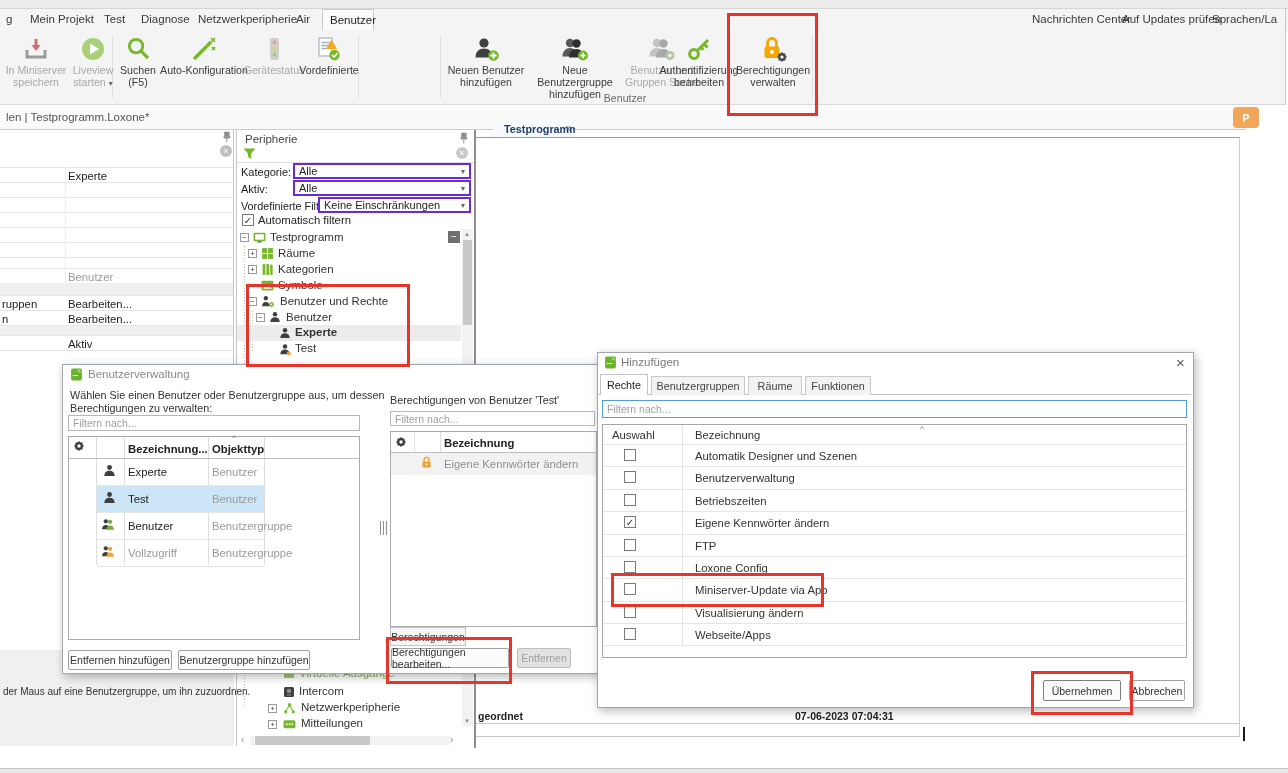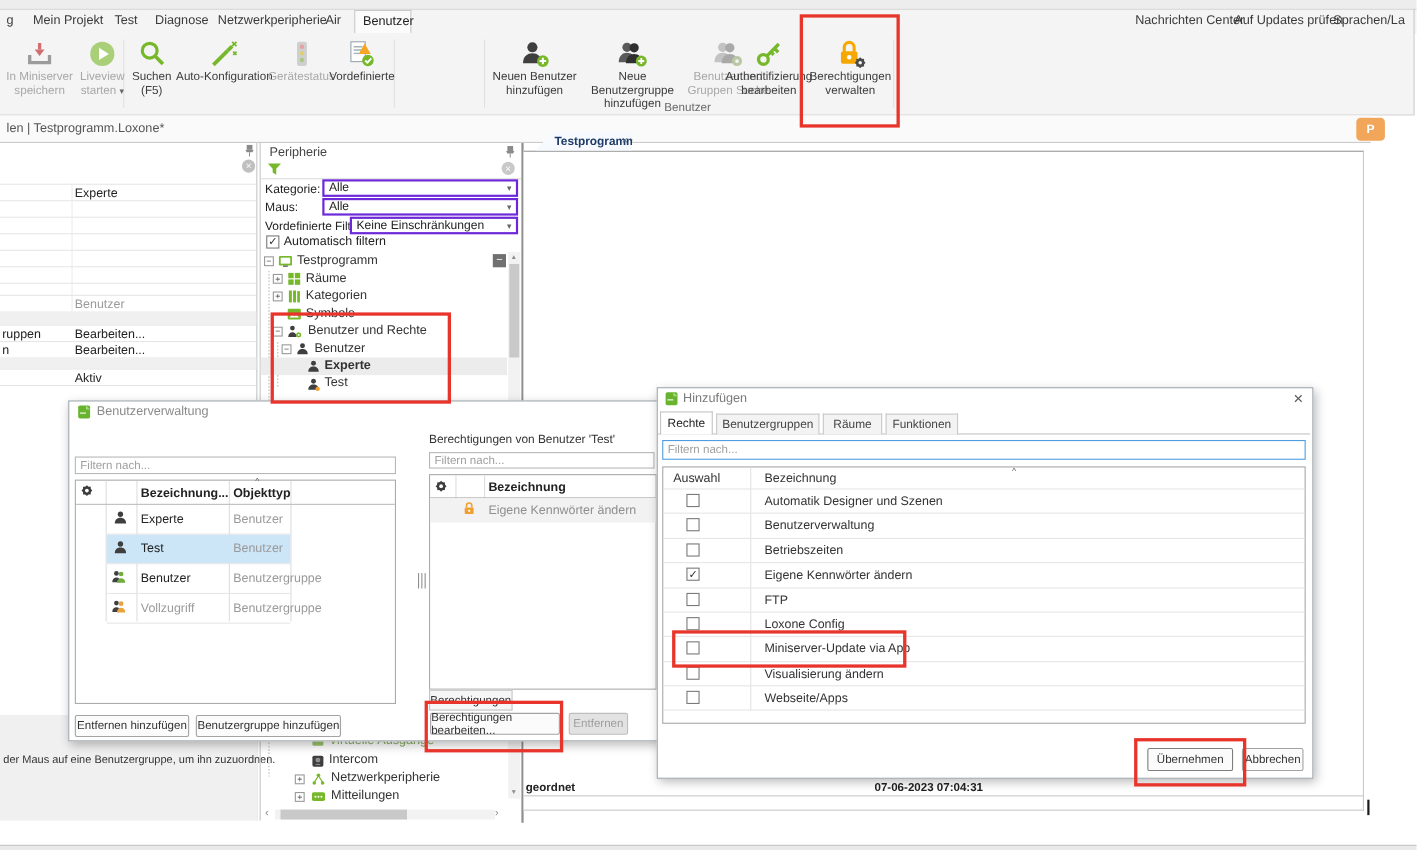--- a/index.html
+++ b/index.html
@@ -250,21 +250,21 @@
       </svg>
   </div>
   <div class="abs" style="left:456px;top:147px;width:12px;height:12px;border-radius:50%;background:#c9c9c9;color:#fff;font-size:9px;line-height:12px;text-align:center">×</div>
   <div class="abs" style="left:237px;top:162px;width:237px;height:1px;background:#dcdcdc"></div>
 
   <span class="abs nw" style="left:241px;top:166px;font-size:11px;color:#222">Kategorie:</span>
   <div class="combo" style="left:293px;top:163px;width:178px;height:16px">
     <span>Alle</span>
     <span class="caret">▾</span>
   </div>
-  <span class="abs nw" style="left:241px;top:183px;font-size:11px;color:#222">Maus:</span>
+  <span class="abs nw" style="left:241px;top:183px;font-size:11px;color:#222">Aktiv:</span>
   <div class="combo" style="left:293px;top:180px;width:178px;height:16px">
     <span>Alle</span>
     <span class="caret">▾</span>
   </div>
   <span class="abs nw" style="left:241px;top:200px;font-size:10.8px;color:#222">Vordefinierte Filter</span>
   <div class="combo" style="left:318px;top:197px;width:153px;height:16px">
     <span>Keine Einschränkungen</span>
     <span class="caret">▾</span>
   </div>
   <div class="cbx" style="left:242px;top:214px"><span>✓</span></div>
@@ -389,20 +389,21 @@
   <div class="abs" style="left:476px;top:723px;width:764px;height:1px;background:#c9c9c9"></div>
   <div class="abs" style="left:1243px;top:727px;width:2px;height:14px;background:#1a1a1a"></div>
 
   <div class="dlg" style="left:62px;top:364px;width:536px;height:308px;z-index:10"></div>
   <div class="abs" style="left:70px;top:368px;z-index:11"><svg width="13" height="13" viewBox="0 0 24 24">
         <rect x="2" y="1" width="20" height="22" rx="3" fill="#69b42e"></rect>
         <path d="M15 1 l7 7 h-7 z" fill="#a8d77c"></path>
         <rect x="5" y="13" width="10" height="1.8" fill="#fff"></rect>
       </svg></div>
   <span class="abs nw" style="left:88px;top:368px;font-size:11.5px;color:#8a8a8a;z-index:11">Benutzerverwaltung</span>
+  <div class="abs" style="left:70px;top:389px;width:322px;font-size:10.8px;line-height:1.25;color:#333;z-index:11">Wählen Sie einen Benutzer oder Benutzergruppe aus, um dessen Berechtigungen zu verwalten:</div>
   <input class="flt" style="left: 68px; top: 415px; width: 292px; height: 16px; z-index: 11;" placeholder="Filtern nach...">
 
   <div class="abs" style="left:68px;top:436px;width:292px;height:204px;border:1px solid #ababab;box-sizing:border-box;z-index:11;background:#fff"></div>
   <span class="abs" style="left:73px;top:440px;z-index:12"><svg width="12" height="12" viewBox="0 0 24 24">
         <rect x="5" y="5" width="14" height="14" fill="#3c3c3c"></rect>
         <rect x="5" y="5" width="14" height="14" fill="#3c3c3c" transform="rotate(45 12 12)"></rect>
         <circle cx="12" cy="12" r="3.4" fill="#fff"></circle>
       </svg></span>
   <div class="abs" style="left:96px;top:437px;width:1px;height:128px;background:#dedede;z-index:12"></div>
   <div class="abs" style="left:124px;top:437px;width:1px;height:128px;background:#dedede;z-index:12"></div>

